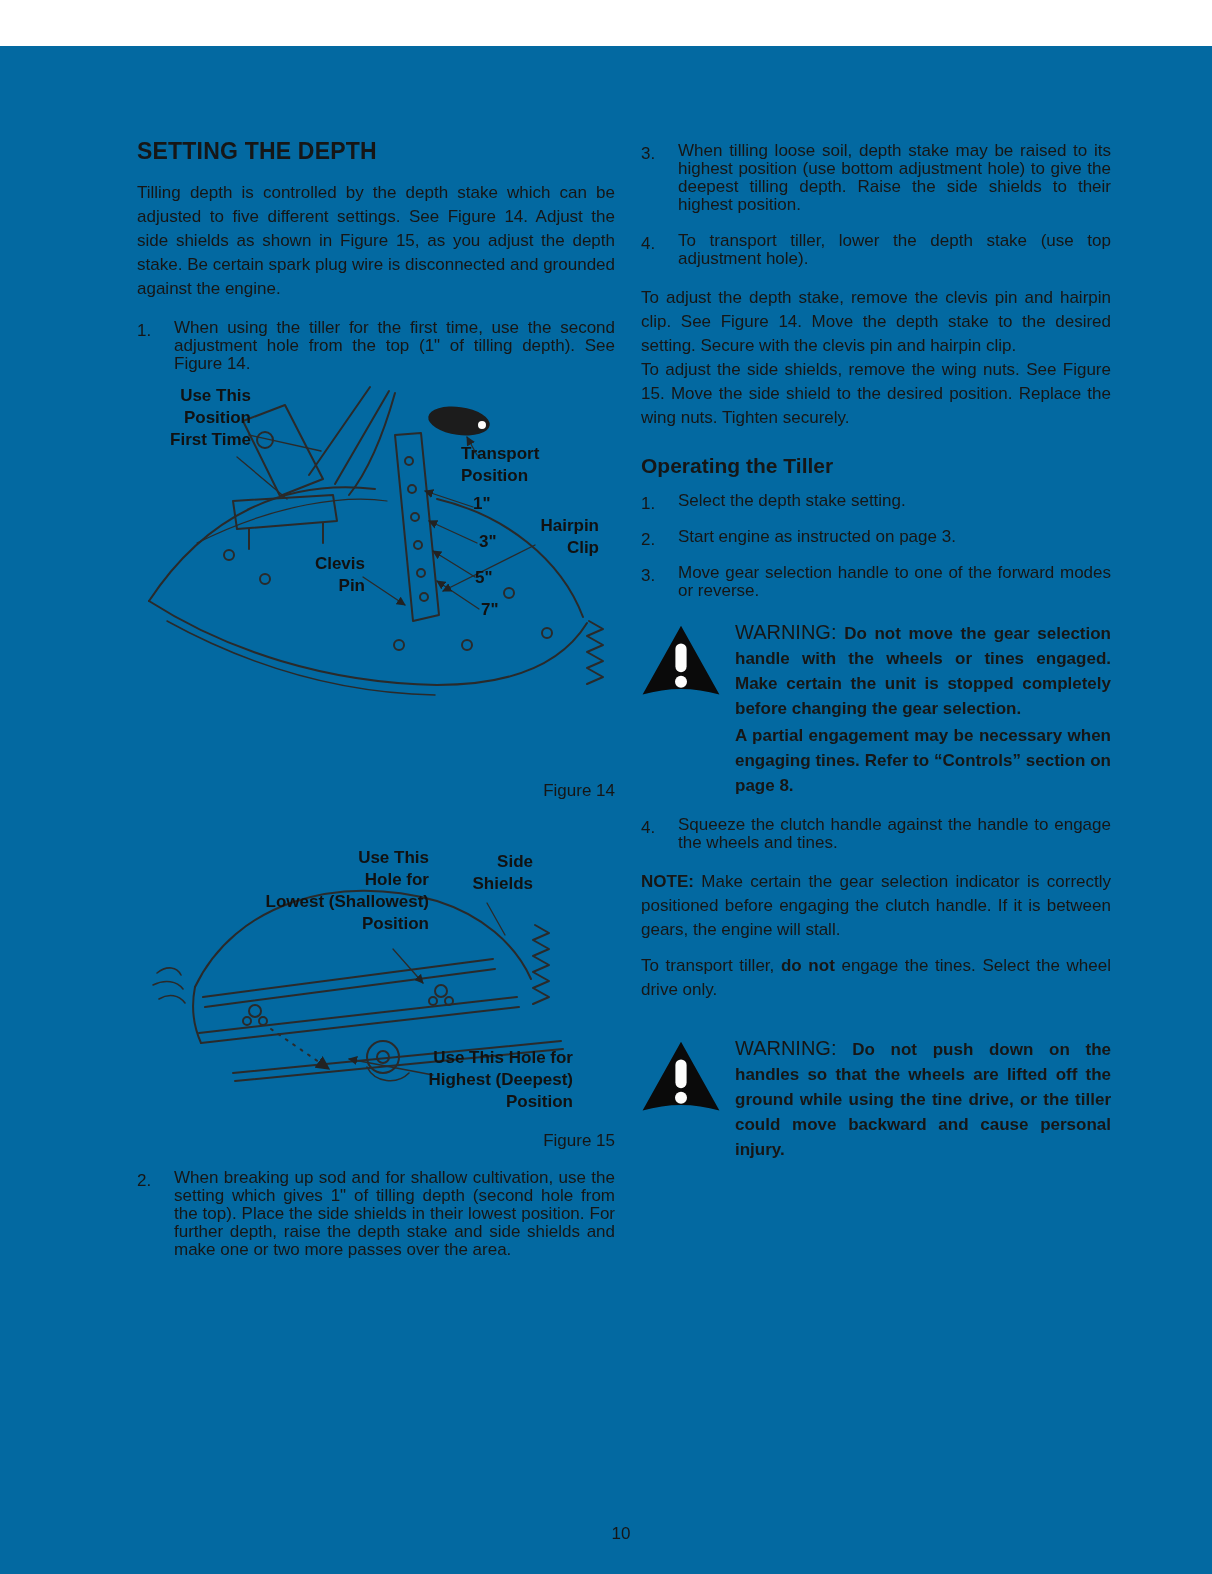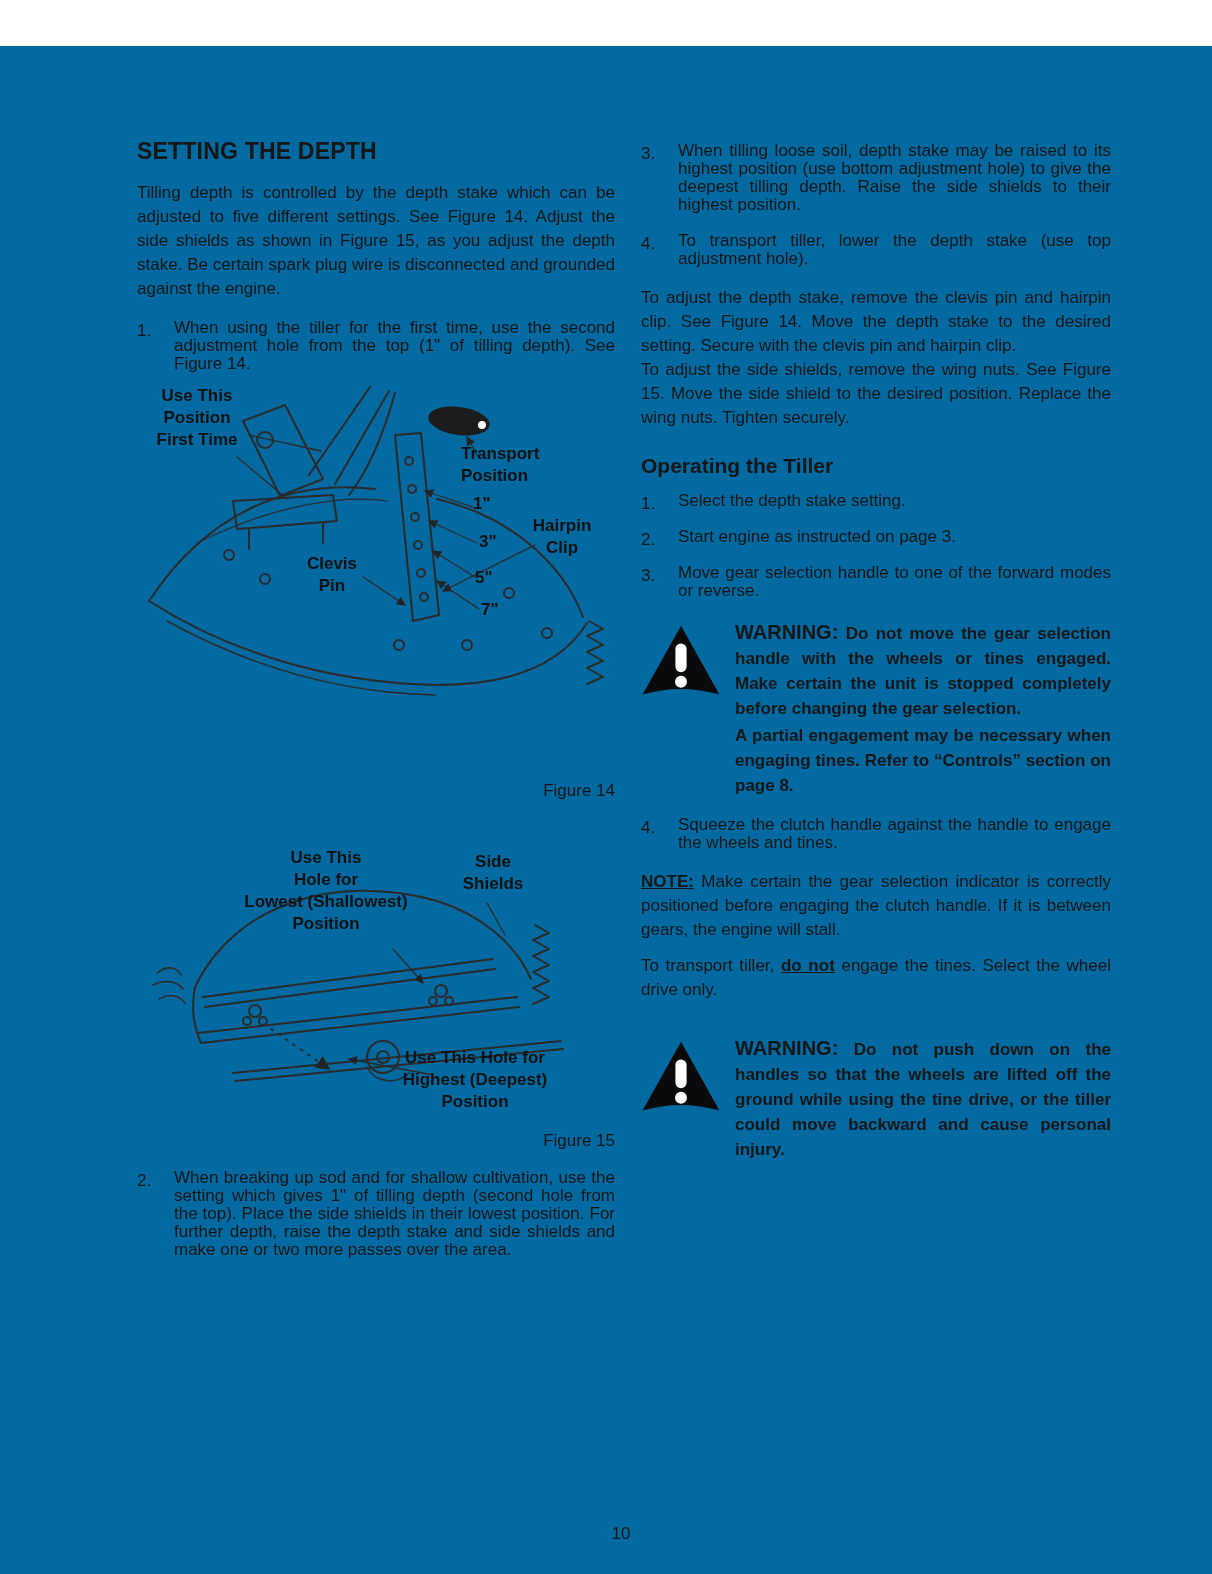--- a/index.html
+++ b/index.html
@@ -10,41 +10,41 @@
   .page{position:relative;width:1212px;height:1574px;overflow:hidden;background:#0369a1;margin-top:46px;}
   .cols{position:absolute;top:92px;left:137px;display:flex;gap:26px;}
   .col{flex:none;}
   .col-left{width:478px;}
   .col-right{width:470px;}
 
   .h-main{font-size:23px;font-weight:bold;letter-spacing:.2px;margin:0 0 16px 0;}
   .h-sub{font-size:21px;font-weight:bold;margin:24px 0 14px 0;}
 
   p.body{font-size:17px;line-height:24px;text-align:justify;margin:0 0 12px 0;}
-  .b{font-weight:bold;text-decoration:underline;}
+  .b{font-weight:bold;}
 
   .li{display:flex;margin-top:18px;}
   .li .num{width:37px;flex:none;font-size:17px;line-height:24px;}
   .li .li-text{flex:1;font-size:17px;line-height:18px;text-align:justify;}
   .li.tight{margin-top:12px;}
   .li.first{margin-top:4px;}
 
   .figure{position:relative;margin-top:10px;}
   .fig-art{display:block;}
   .fig-label{
     position:absolute;font-size:17px;line-height:22px;font-weight:bold;
-    white-space:pre-line;text-align:center;color:#111;
+    white-space:pre-line;text-align:right;color:#111;
   }
   .fig-label.left{text-align:left;}
   .fig-caption{font-size:17px;text-align:right;margin:6px 0 0 0;}
 
   .warning{display:flex;gap:14px;margin:20px 0 18px 0;}
   .warn-icon{width:80px;flex:none;padding-top:4px;}
   .warn-text{flex:1;font-size:17px;line-height:25px;font-weight:bold;text-align:justify;}
-  .warn-label{font-size:20px;font-weight:bold;}
+  .warn-label{font-size:20px;font-weight:normal;}
   .warn-text .second{margin-top:2px;}
 
   .page-number{
     position:absolute;left:0;right:0;top:1478px;text-align:center;
     font-size:17px;color:#161616;padding-left:30px;
   }
 </style>
 </head>
 <body>
 

